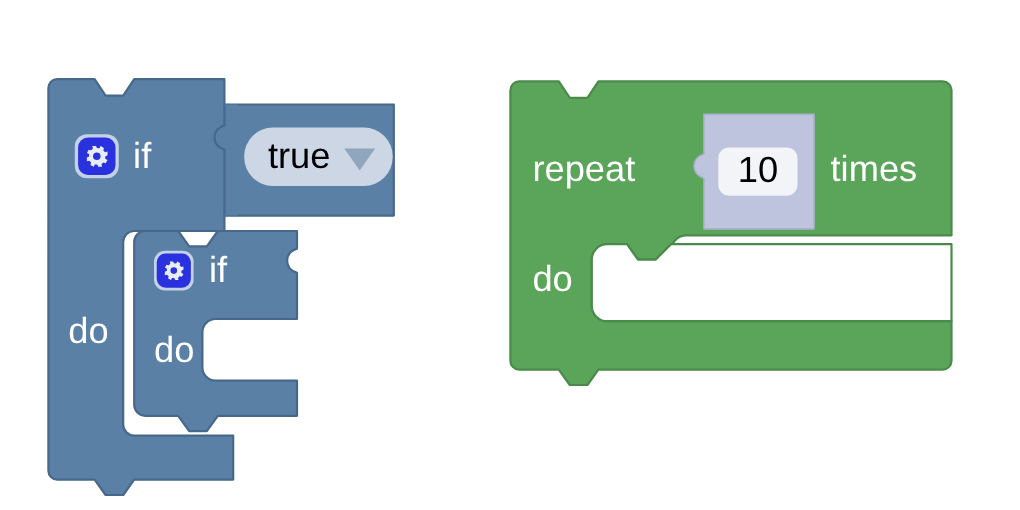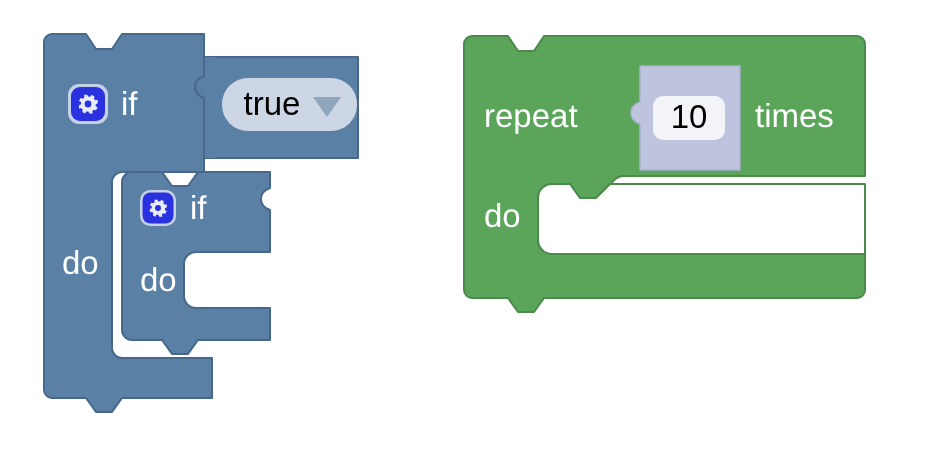--- a/index.html
+++ b/index.html
@@ -12,20 +12,21 @@
     width: 927px;
     height: 464px;
     overflow: hidden;
     font-family: "Liberation Sans", sans-serif;
   }
   #workspace {
     position: relative;
     width: 927px;
     height: 340px;
     background: #ffffff;
+    margin-top: 38px;
   }
   svg.blocks-canvas {
     position: absolute;
     left: 0;
     top: 0;
     width: 927px;
     height: 464px;
     display: block;
   }
   .block-text {

